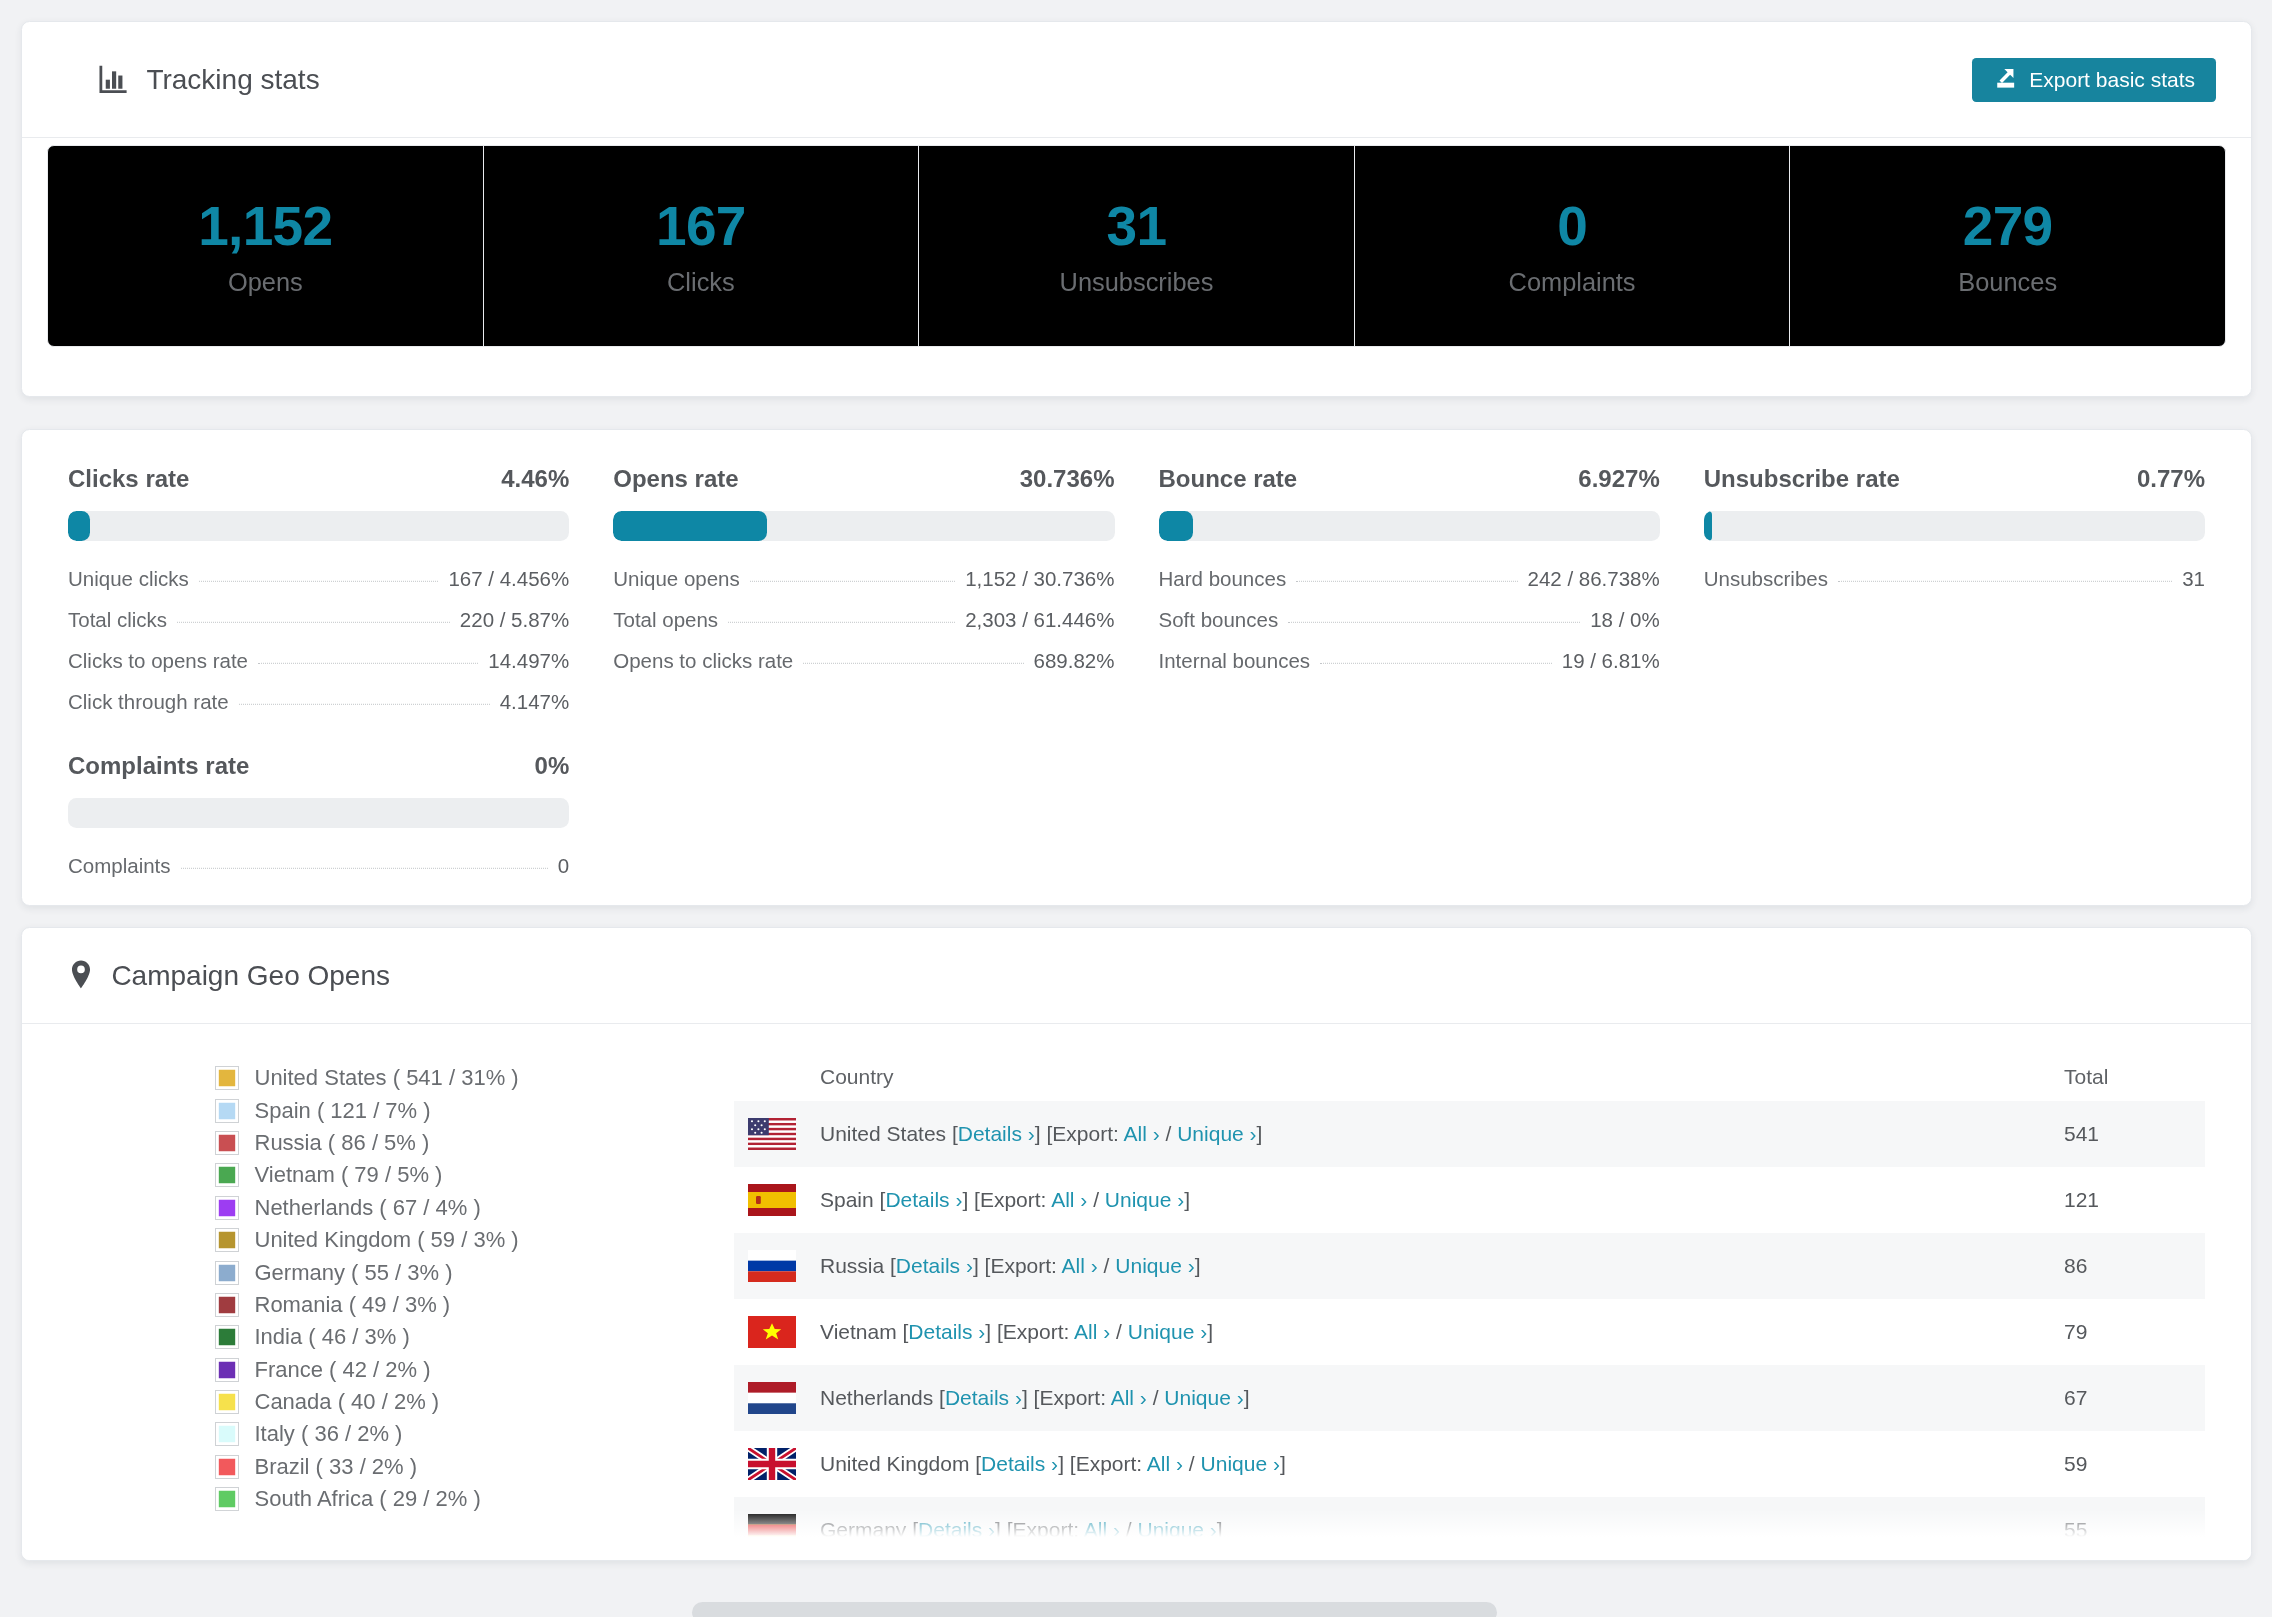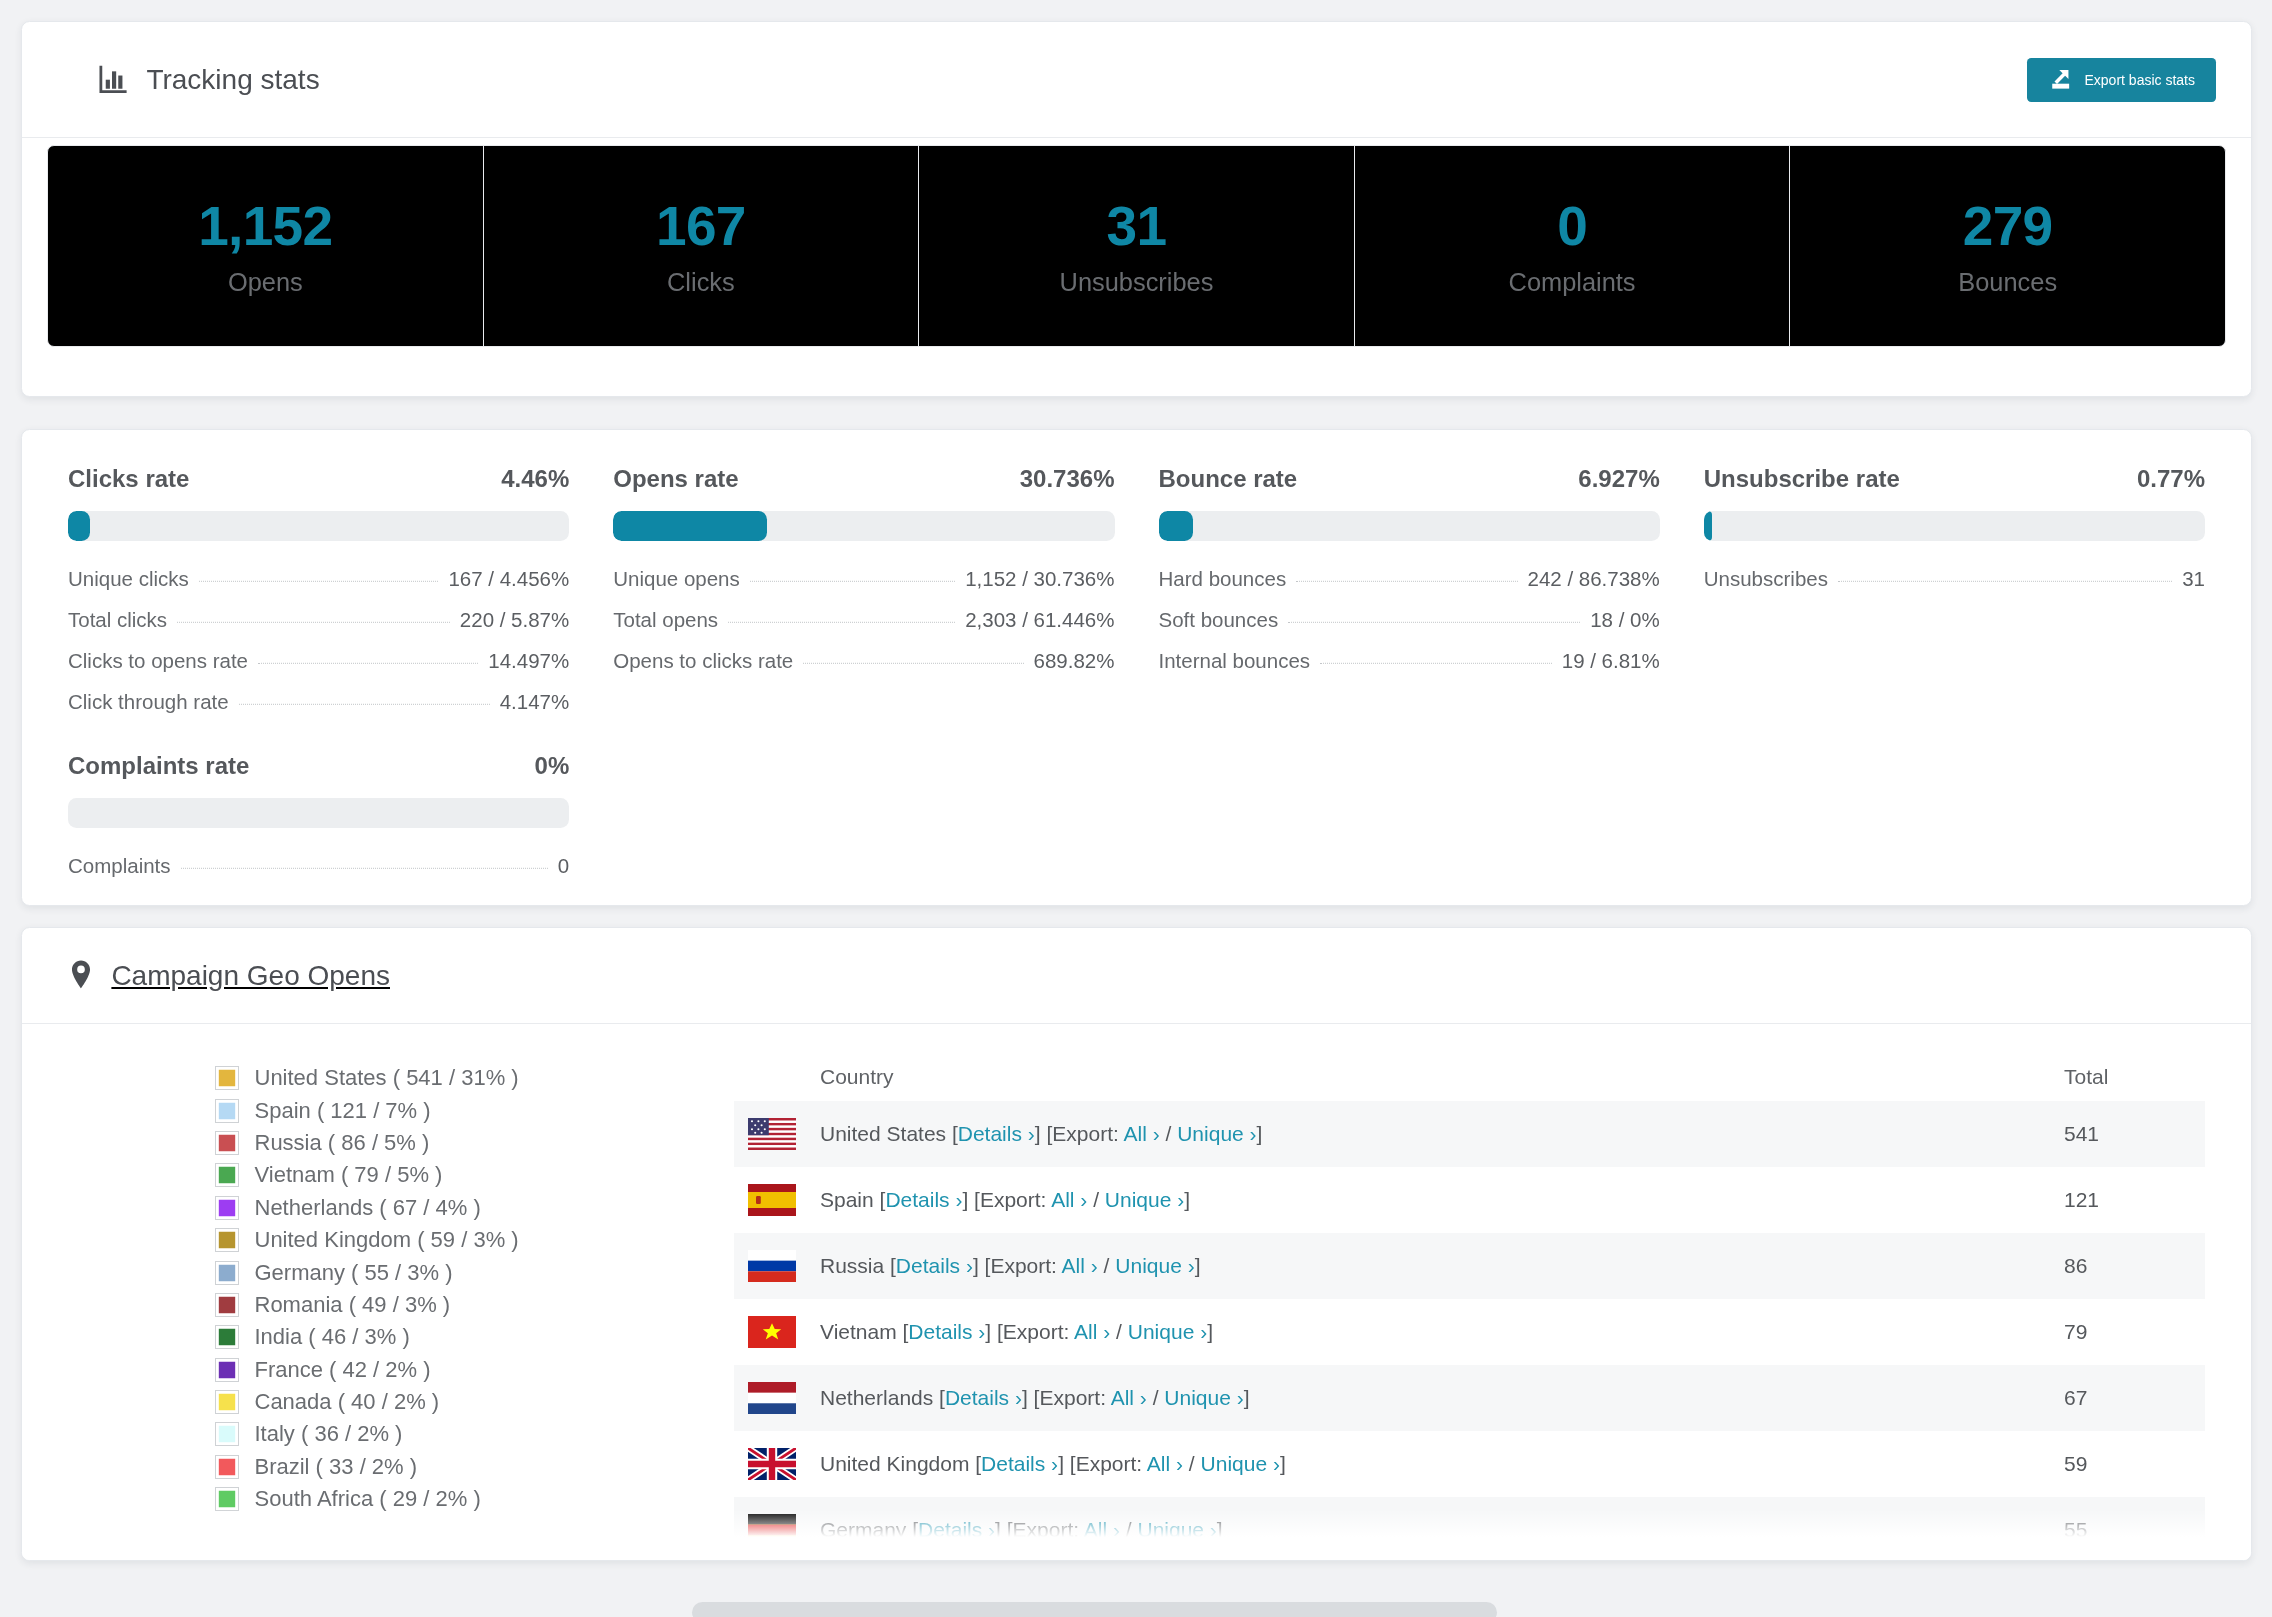--- a/index.html
+++ b/index.html
@@ -12,21 +12,21 @@
   .card{
     background:#fff;border:0.7px solid #e5e8ec;border-radius:8.5px;
     box-shadow:0 2.8px 7px rgba(44,52,62,.08);
   }
   .card-header{display:flex;align-items:center;height:115px;padding:0 35px 0 74px;}
   .card-title{font-size:28px;color:#4b4e53;font-weight:500;margin-left:18.4px;white-space:nowrap;}
   .hdr-divider{height:0.7px;background:#e9ebee;}
 
   
   .export-btn{
-    margin-left:auto;background:#17849e;color:#fff;font-size:14px;height:44px;
+    margin-left:auto;background:#17849e;color:#fff;font-size:21px;height:44px;
     padding:0 21px;border:none;border-radius:4.2px;display:flex;align-items:center;
     gap:11.3px;cursor:pointer;font-family:inherit;
   }
   .stats-row{
     margin:7px 25px 49px;border:0.7px solid #e9ebee;border-radius:7px;
     display:flex;height:200px;background:#000000;
   }
   .stat-cell{flex:1;display:flex;flex-direction:column;align-items:center;justify-content:center;gap:10px;}
   .stat-cell + .stat-cell{border-left:0.7px solid #e9ebee;text-decoration:underline;}
   .stat-value{font-size:55px;font-weight:700;color:#0f87a5;letter-spacing:-0.7px;}
@@ -40,21 +40,21 @@
   .rate-bar{margin-top:18.4px;height:30px;background:#eceef0;border-radius:8.5px;position:relative;overflow:hidden;}
   .rate-fill{height:100%;background:#0e87a5;border-radius:8.5px;}
   .rate-rows{margin-top:27px;}
   .rate-row{display:flex;align-items:baseline;font-size:20.5px;color:#66696d;margin-bottom:20px;line-height:21px;}
   .rate-row:last-child{margin-bottom:0;}
   .leader{flex:1;border-bottom:1.4px dotted #c3c6c9;margin:0 10px;transform:translateY(-4.2px);min-width:28px;}
   .rate-row-value{color:#5b5e62;white-space:nowrap;}
 
   
   .geo-card{margin-top:21px;height:632px;position:relative;overflow:hidden;}
-  .geo-header{height:95px;display:flex;align-items:center;padding:0 47px;text-decoration:underline;}
+  .geo-header{height:95px;display:flex;align-items:center;padding:0 47px;}
   .geo-content{display:flex;align-items:flex-start;padding:0 46px;}
   .pie-wrap{margin:39px 0 0 76px;flex:none;}
   .legend{margin:41px 0 0 71px;flex:none;width:452px;}
   .legend-item{display:flex;align-items:center;margin-bottom:6.4px;}
   .legend-swatch{width:24px;height:24px;border:0.7px solid #cfd2d5;box-shadow:inset 0 0 0 2.8px #fff;margin-right:15.5px;flex:none;box-sizing:border-box;}
   .legend-label{font-size:22px;color:#6a6d71;white-space:nowrap;}
   .geo-table{flex:1;margin:28px 0 0 67px;font-size:21px;color:#55585c;}
   .t-head{display:flex;height:49px;align-items:center;color:#5f6266;}
   .t-head .c-country{padding-left:86px;}
   .c-country{flex:1;display:flex;align-items:center;}

